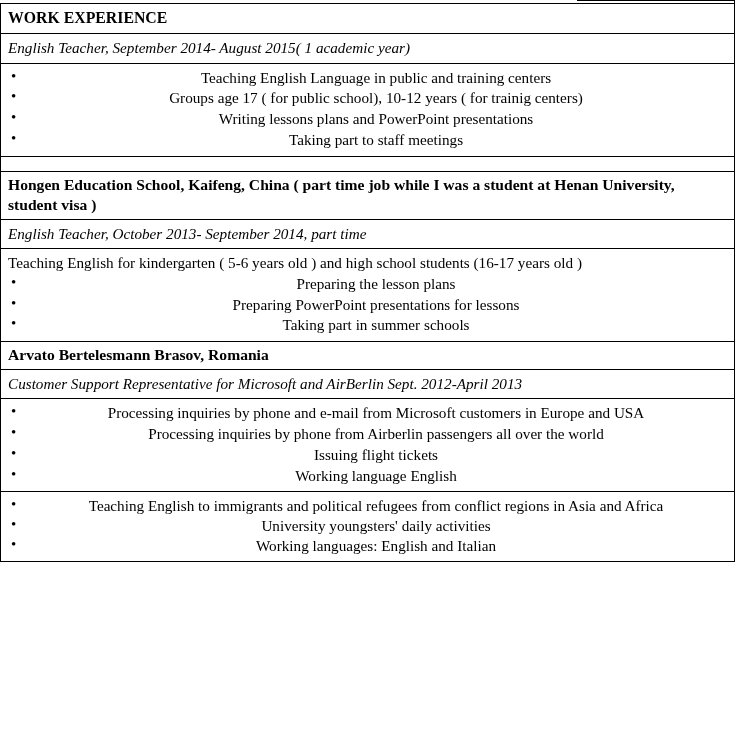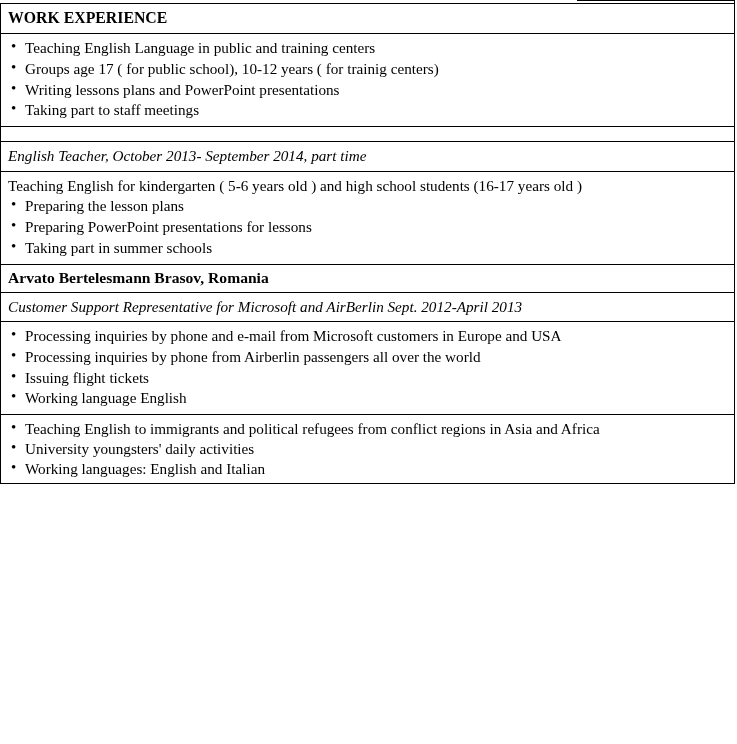--- a/index.html
+++ b/index.html
@@ -70,20 +70,21 @@
   ul.bullets {
     margin: 0;
     padding: 0;
     list-style: none;
   }
   ul.bullets li {
     position: relative;
     padding-left: 17px;
     margin: 0 0 1px 0;
     line-height: 1.30;
+    text-align: center;
   }
   ul.bullets li::before {
     content: "\2022";
     position: absolute;
     left: 3px;
     top: -1px;
     font-size: 15px;
   }
   ul.bullets.tight li {
     margin-bottom: 0;
@@ -114,33 +115,39 @@
 
   <div class="top-stub"></div>
 
   <table class="resume-table">
     <tbody>
       <tr>
         <td class="section-title">WORK EXPERIENCE</td>
       </tr>
 
       <tr>
+        <td class="italic-row">English Teacher, September 2014- August 2015( 1 academic year)</td>
+      </tr>
+      <tr>
         <td class="body-row">
           <ul class="bullets">
             <li>Teaching English Language in public and training centers</li>
             <li>Groups age 17 ( for public school), 10-12 years ( for trainig centers)</li>
             <li>Writing lessons plans and PowerPoint presentations</li>
             <li>Taking part to staff meetings</li>
           </ul>
         </td>
       </tr>
       <tr class="spacer-row">
         <td></td>
       </tr>
 
+      <tr>
+        <td class="heading-row">Hongen Education School, Kaifeng, China ( part time job while I was a  student at Henan University, student visa )</td>
+      </tr>
       <tr>
         <td class="italic-row">English Teacher, October 2013- September 2014, part time</td>
       </tr>
       <tr>
         <td class="body-row">
           <p class="lead-text">Teaching English for kindergarten ( 5-6 years old ) and high school students (16-17 years old )</p>
           <ul class="bullets">
             <li>Preparing the lesson plans</li>
             <li>Preparing PowerPoint presentations for lessons</li>
             <li>Taking part in summer schools</li>

